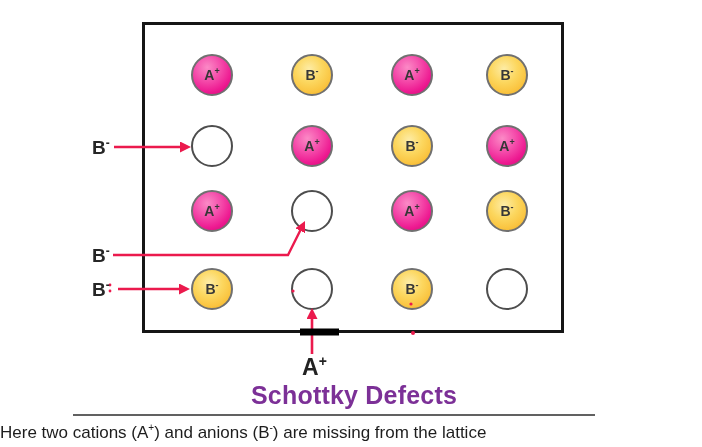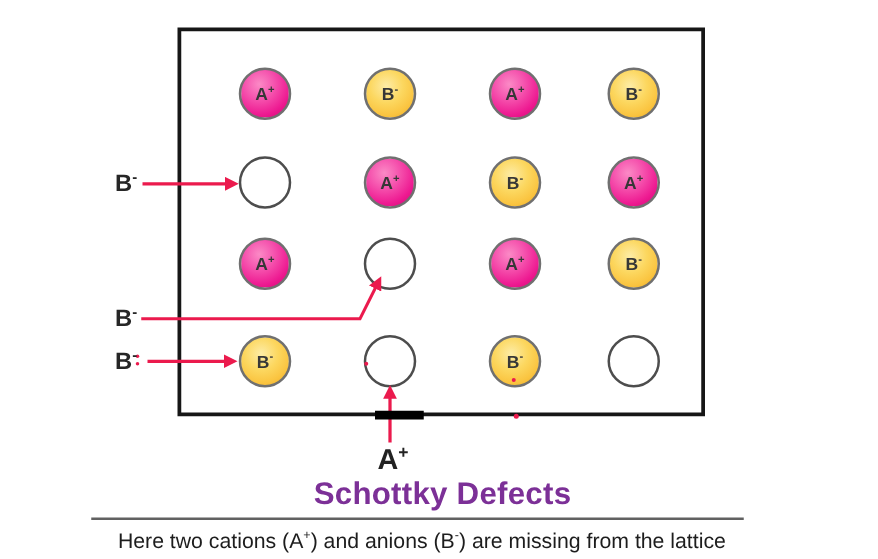--- a/index.html
+++ b/index.html
@@ -104,21 +104,21 @@
     position: absolute;
     left: 73px; top: 414px;
     width: 522px;
     height: 2px;
     background: #616161;
   }
   .caption {
     position: absolute;
     left: 0; top: 423px;
     width: 675px;
-    text-align: center;
+    text-align: left;
     font-size: 17px;
     color: #1d1d1d;
   }
   .caption sup { font-size: 10px; line-height: 0; }
 </style>
 </head>
 <body>
 
 <div id="stage">
 

